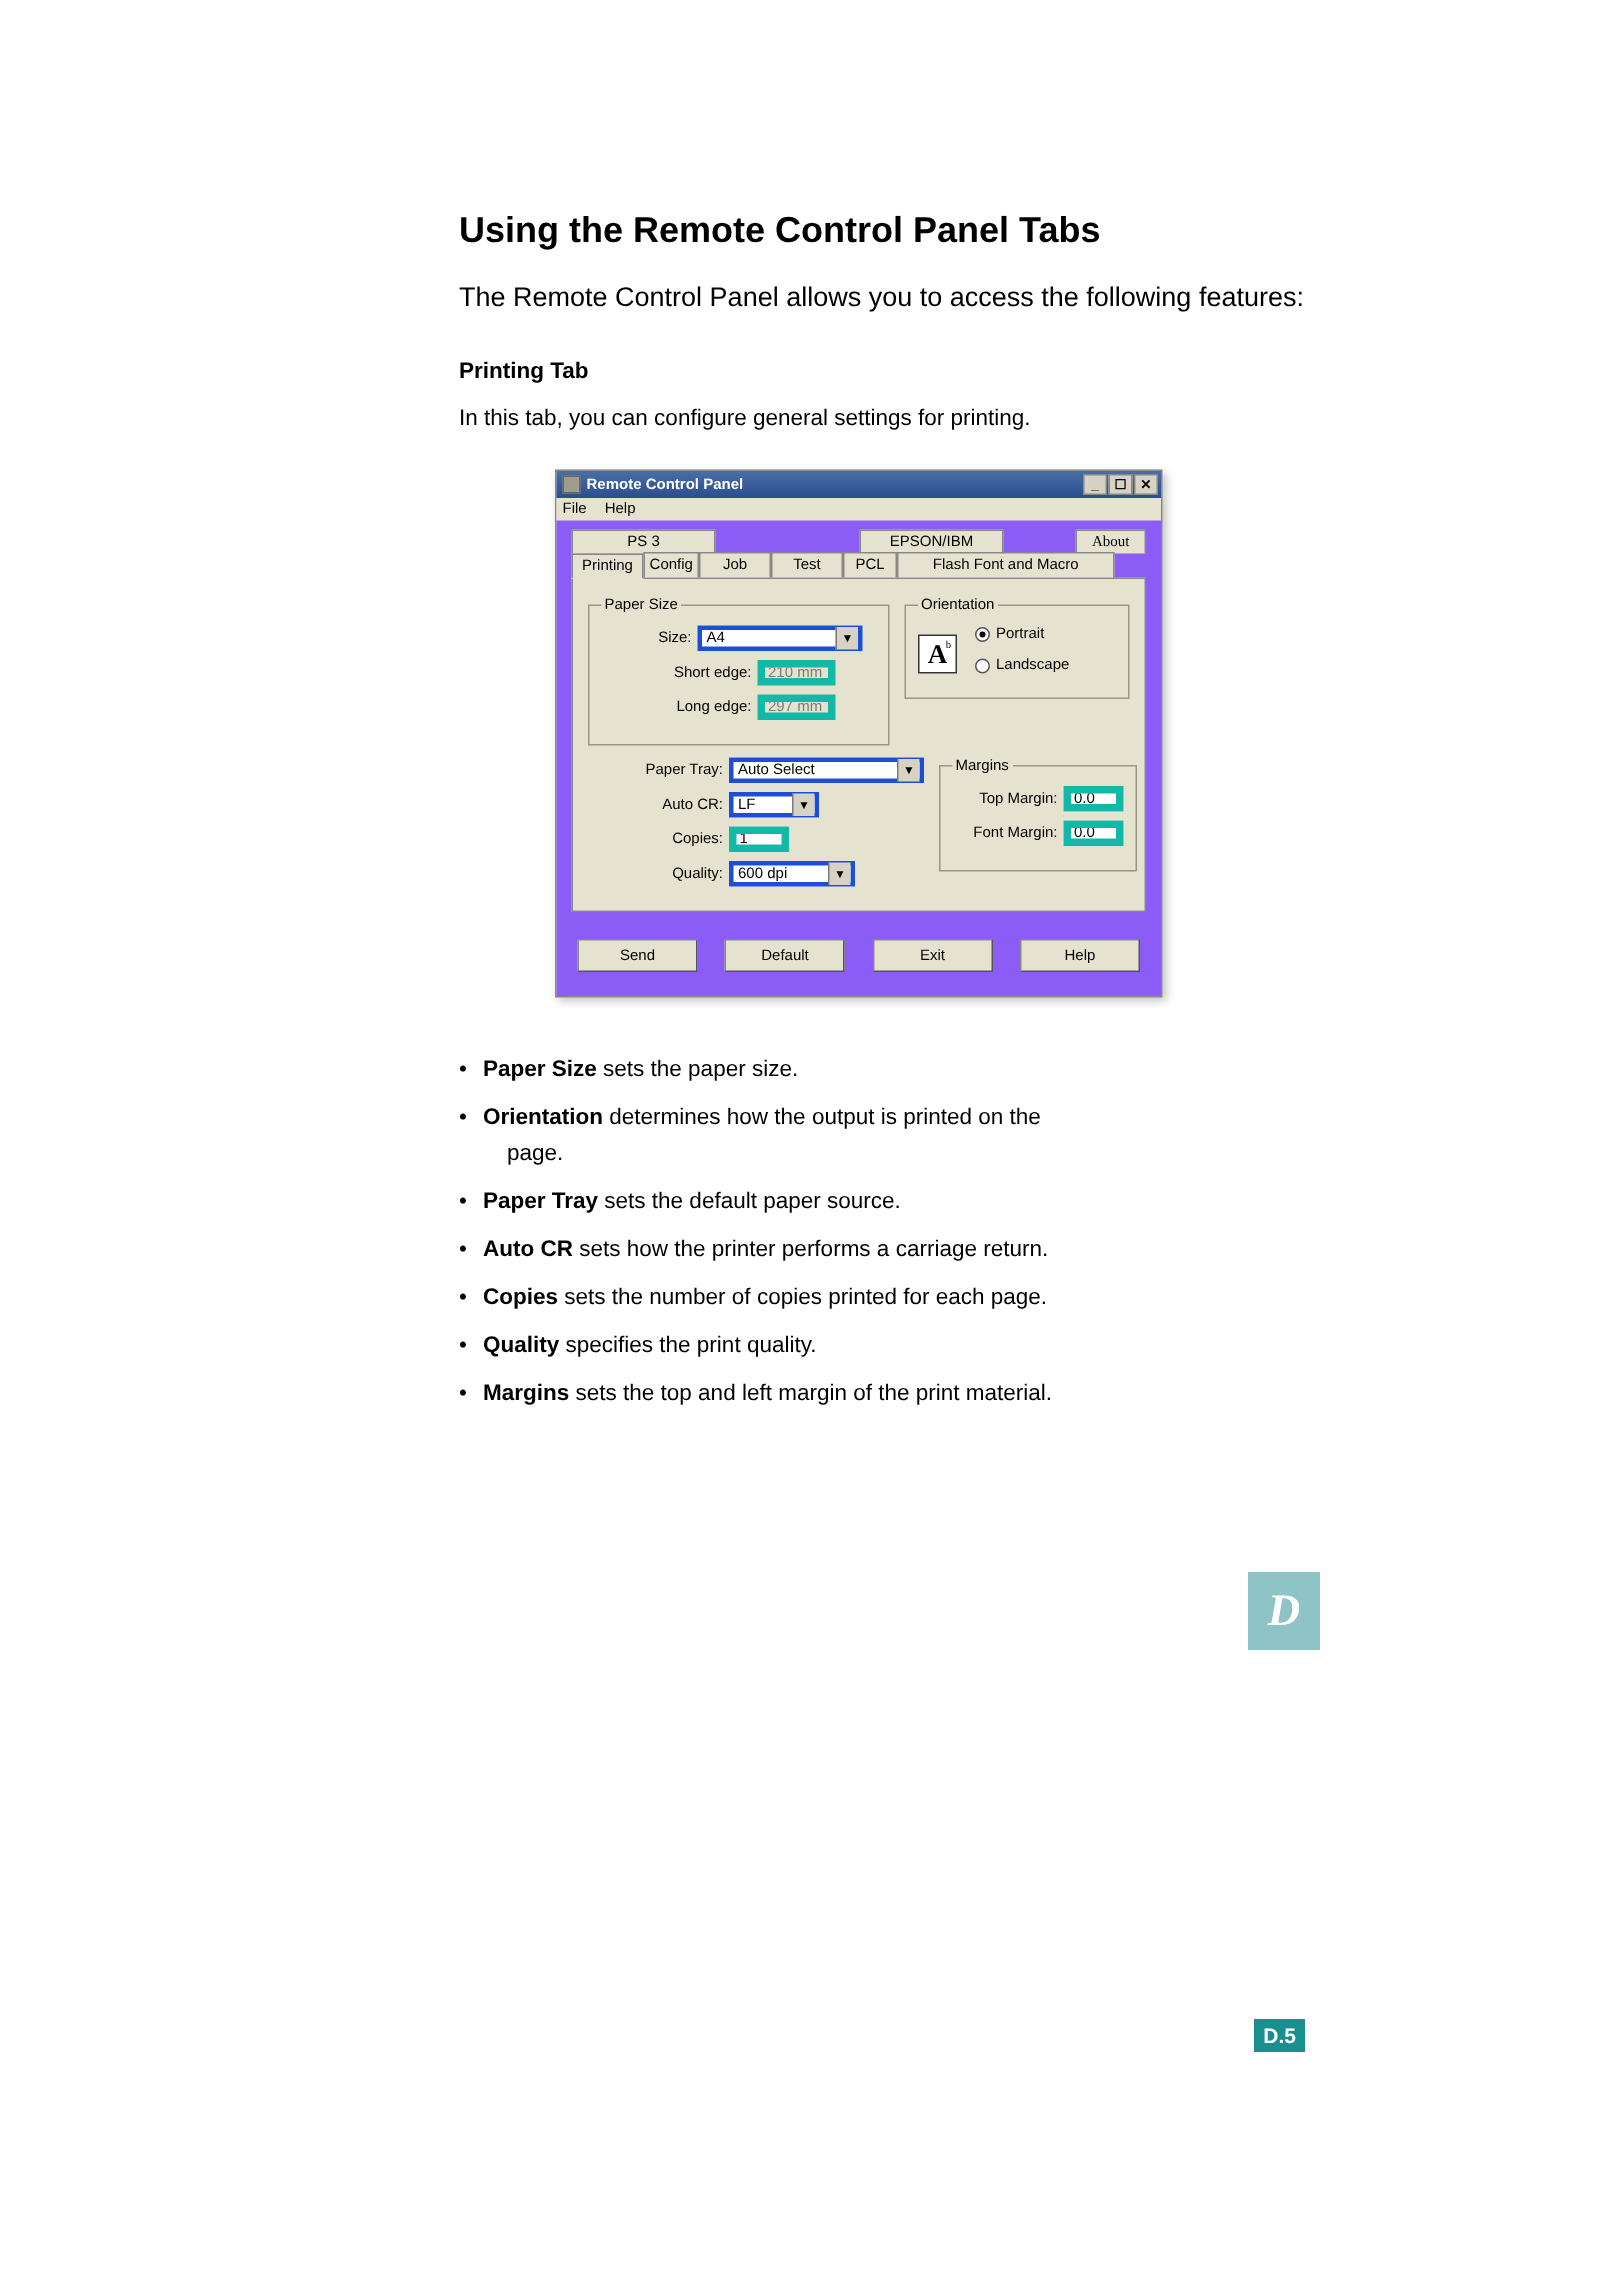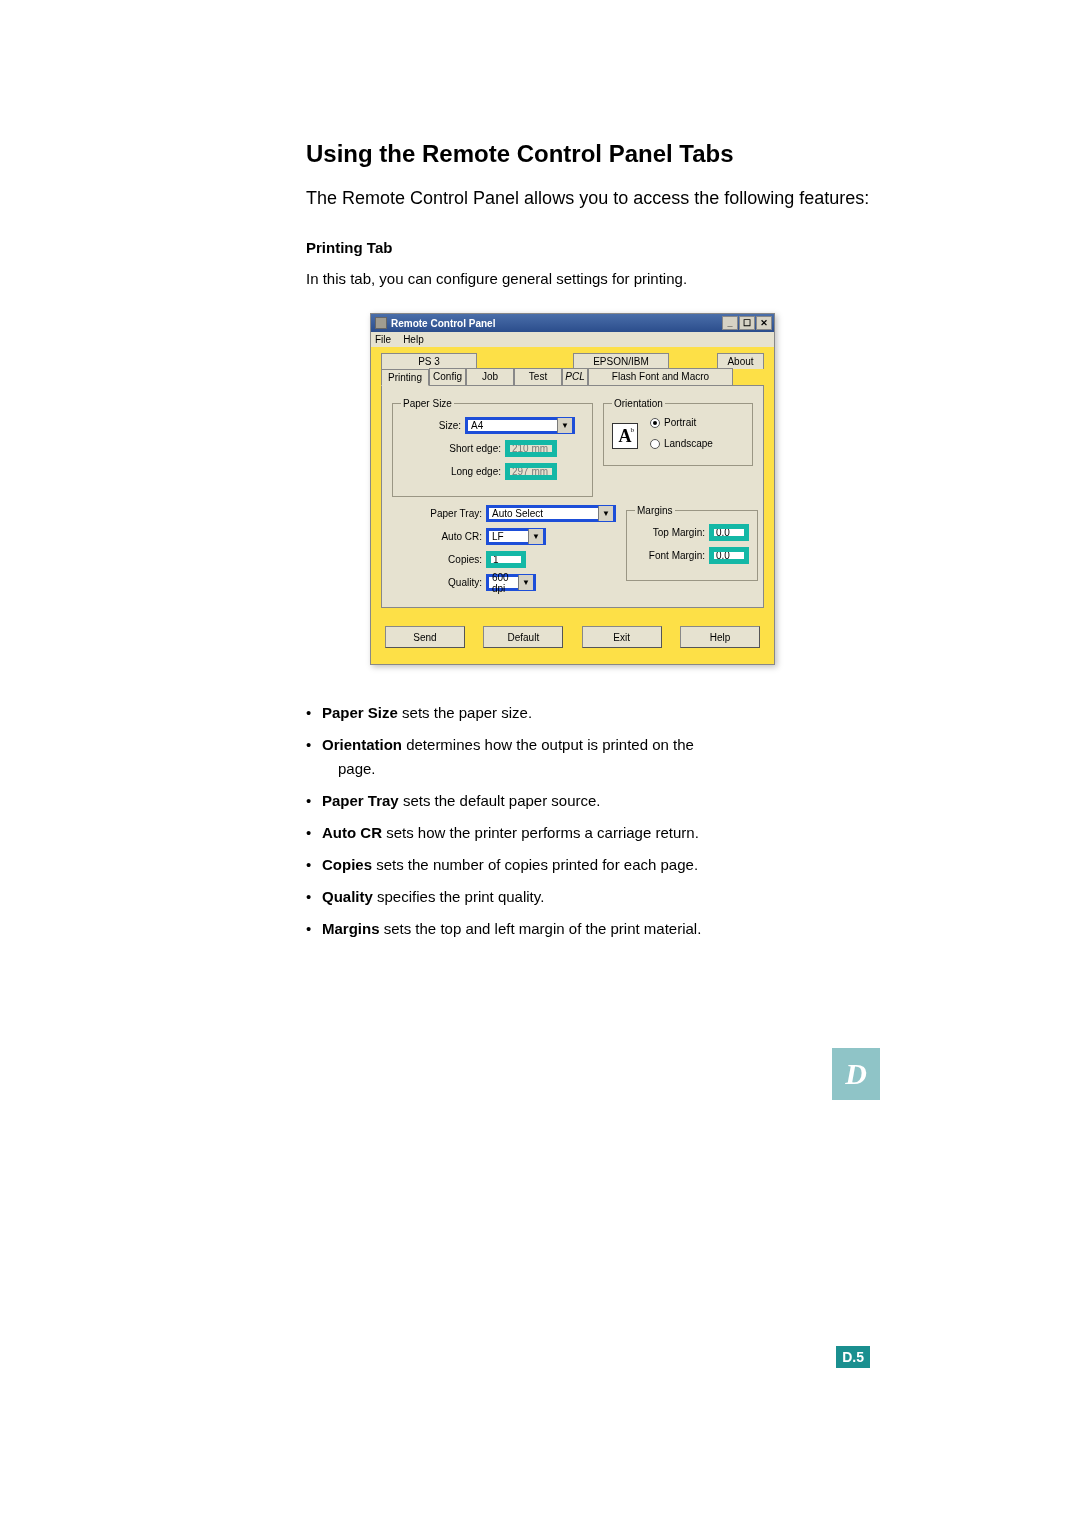--- a/index.html
+++ b/index.html
@@ -64,37 +64,37 @@
     .wc { display:flex; gap:1px; }
     .wc-btn {
       width: 16px; height: 14px; background:#d6d2c4;
       border:1px solid #888; font-size:9px; line-height:12px; text-align:center;
       color:#000;
     }
     .menubar {
       background:#e6e2d0; font-size:10px; padding:2px 4px;
       display:flex; gap:12px;
     }
-    .rcp-body { padding:6px 10px 10px; background:#fde047; }
+    .rcp-body { padding:6px 10px 10px; background:#8b5cf6; }
     .tab, .tab-back {
       border:1px solid #888; border-bottom:none;
       font-size:10px; text-align:center;
       padding:2px 0;
       background:#e6e2d0;
     }
     .tabs-back { display:flex; position:relative; z-index:1; margin-bottom:-1px;}
     .tabs-front { display:flex; position:relative; z-index:2; }
     .tb-ps3 { width:96px; }
     .tb-epson { width:96px; margin-left:0px;}
     .tb-about { width:96px; margin-left:0px;}
     .tf-printing { width:48px; background:#e6e2d0; border-bottom:1px solid #e6e2d0;}
     .tf-config { width:37px;}
     .tf-job { width:48px;}
     .tf-test { width:48px;text-align:center;}
-    .tf-pcl { width:26px;font-style:italic;}
+    .tf-pcl { width:36px;}
     .tf-flash { width:145px;}
     .tab-active { position:relative; top:1px; }
     .tab-panel {
       border:1px solid #888; background:#e6e2d0;
       padding:12px 10px 10px;
     }
     fieldset.win {
       border:1px solid #9a9684;
       padding:8px 8px 10px;
       font-size:10px;
@@ -199,21 +199,21 @@
       <span>File</span>
       <span>Help</span>
     </div>
     <div class="rcp-body">
 
       <div class="tabs-back">
         <div class="tab tb-ps3">PS 3</div>
         <div style="width:96px;"></div>
         <div class="tab tb-epson">EPSON/IBM</div>
         <div style="width:48px;"></div>
-        <div class="tab tb-about" style="flex:1;">About</div>
+        <div class="tab tb-about" style="flex:1;font-family:Liberation Serif, serif;">About</div>
       </div>
 
       <div class="tabs-front">
         <div class="tab tf-printing tab-active">Printing</div>
         <div class="tab tf-config">Config</div>
         <div class="tab tf-job">Job</div>
         <div class="tab tf-test">Test</div>
         <div class="tab tf-pcl">PCL</div>
         <div class="tab tf-flash">Flash Font and Macro</div>
       </div>
@@ -272,21 +272,21 @@
                 <span class="val">LF</span>
                 <span class="arrow">▼</span>
               </div>
             </div>
             <div class="row">
               <span class="lbl lbl-w60">Copies:</span>
               <input class="winput" style="width: 40px;" value="1">
             </div>
             <div class="row">
               <span class="lbl lbl-w60">Quality:</span>
-              <div class="wselect" style="width:50px;">
+              <div class="wselect" style="width:84px;">
                 <span class="val">600 dpi</span>
                 <span class="arrow">▼</span>
               </div>
             </div>
           </div>
           <fieldset class="win margins">
             <legend>Margins</legend>
             <div class="row">
               <span class="lbl lbl-w70">Top Margin:</span>
               <input class="winput" style="width: 40px;" value="0.0">

